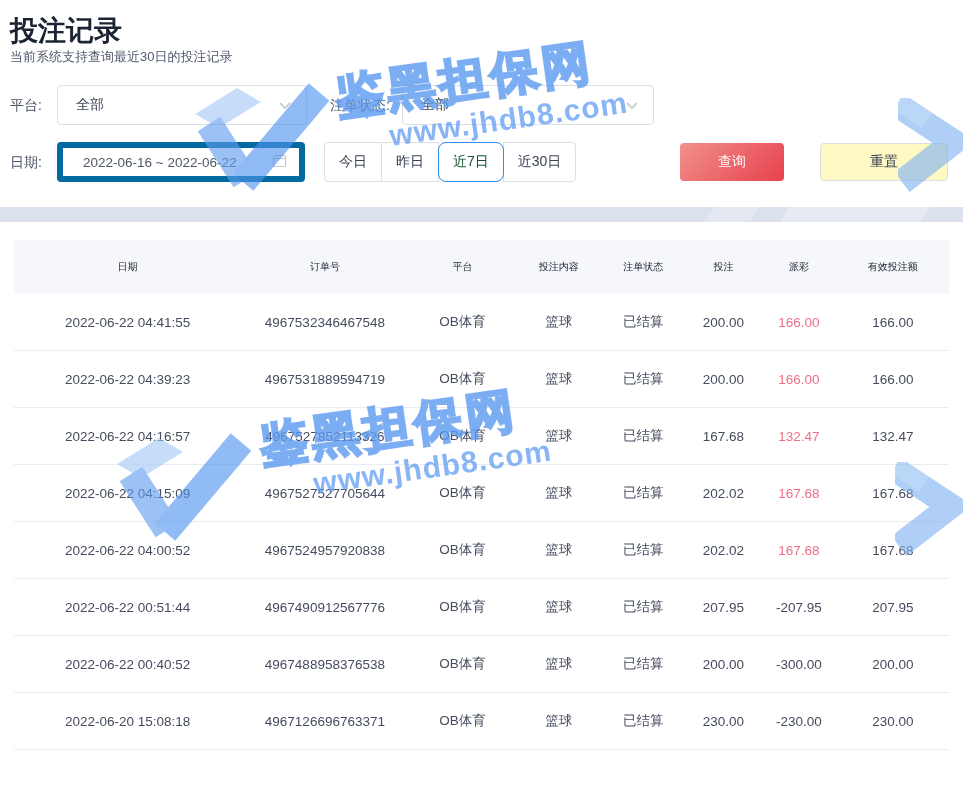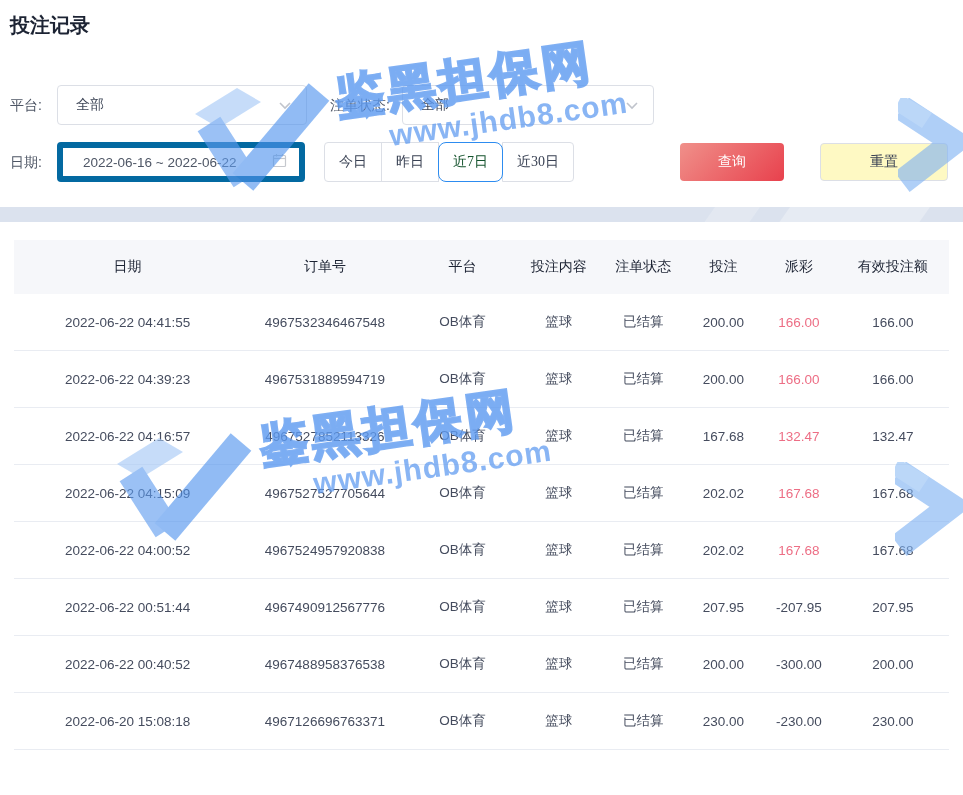--- a/index.html
+++ b/index.html
@@ -1,63 +1,63 @@
 <!DOCTYPE html>
 <html><head>
 <meta charset="utf-8">
 <style>
   html,body{margin:0;padding:0;}
   body{width:963px;height:795px;overflow:hidden;background:#fff;
        font-family:"Liberation Sans","DejaVu Sans",sans-serif;}
   .page{position:relative;width:963px;height:795px;overflow:hidden;background:#fff;}
 
   
-  .page-title{position:absolute;left:10px;top:12px;font-size:20px;font-weight:700;color:#1c2333;margin:0;}
+  .page-title{position:absolute;left:10px;top:12px;font-size:28px;font-weight:700;color:#1c2333;margin:0;}
   .subtitle{position:absolute;left:10px;top:48px;font-size:13px;color:#515a6e;margin:0;}
 
   .flabel{position:absolute;font-size:14px;color:#4e5665;}
   .lbl-platform{left:10px;top:97px;}
   .lbl-status{left:330px;top:97px;}
   .lbl-date{left:10px;top:154px;}
 
   .select{position:absolute;height:40px;box-sizing:border-box;background:#fff;
           border:1px solid #dcdfe6;border-radius:4px;display:flex;align-items:center;
           justify-content:space-between;padding:0 15px 0 18px;font-size:14px;color:#3e4657;cursor:pointer;gap:24px;}
   .sel-platform{left:57px;top:85px;width:250px;}
   .sel-status{left:402px;top:85px;width:252px;}
 
   .date-input{position:absolute;left:57px;top:142px;width:248px;height:40px;box-sizing:border-box;
           background:#fff;border:6px solid #0369a1;border-radius:4px;display:flex;align-items:center;
           justify-content:space-between;padding:0 12px 0 20px;font-size:13.5px;color:#4e5665;cursor:pointer;}
 
   .btn-group{position:absolute;left:324px;top:142px;height:40px;display:flex;}
   .seg{height:40px;box-sizing:border-box;border:1px solid #dcdfe6;background:#fff;display:flex;
        align-items:center;justify-content:center;padding:0 14px;font-size:14px;color:#3a4254;
-       margin-left:-1px;cursor:pointer;white-space:nowrap;font-family:Liberation Serif, serif;}
+       margin-left:-1px;cursor:pointer;white-space:nowrap;}
   .seg:first-child{border-radius:4px 0 0 4px;margin-left:0;}
   .seg:last-child{border-radius:0 4px 4px 0;}
   .seg.active{border-color:#2d8cf0;color:#14532d;z-index:2;border-radius:8px;}
 
   .btn{position:absolute;height:38px;box-sizing:border-box;border-radius:4px;font-size:14px;
        display:flex;align-items:center;justify-content:center;cursor:pointer;border:none;}
   .btn-query{left:680px;top:143px;width:104px;color:#fff;
        background:linear-gradient(135deg,#f0908a 0%,#e8414d 100%);}
   .btn-reset{left:820px;top:143px;width:128px;background:#fef9c3;color:#3a4254;border:1px solid #dcdfe6;}
 
   
   .band{position:absolute;left:0;top:207px;width:963px;height:15px;background:#dbe2ee;overflow:hidden;}
   .band::before{content:"";position:absolute;right:40px;top:-5px;width:140px;height:30px;
        background:rgba(255,255,255,.30);transform:skewX(-35deg);}
   .band::after{content:"";position:absolute;right:210px;top:-5px;width:45px;height:30px;
        background:rgba(255,255,255,.22);transform:skewX(-35deg);}
 
   
   .table-wrap{position:absolute;left:14px;top:240px;width:935px;}
   table{width:100%;border-collapse:collapse;table-layout:fixed;}
-  thead th{background:#f6f7fa;height:52px;font-size:14px;font-weight:500;color:#1c2333;text-align:center;}
+  thead th{background:#f6f7fa;height:52px;font-size:10px;font-weight:500;color:#1c2333;text-align:center;}
   tbody td{height:54px;border-bottom:1px solid #e9ecf2;font-size:13.5px;color:#454c5e;text-align:center;
        white-space:nowrap;overflow:hidden;}
   td.win{color:#ed6e85;}
   .c0{width:24.5%;} .c1{width:18%;} .c2{width:11.5%;} .c3{width:9%;}
   .c4{width:9%;} .c5{width:8%;} .c6{width:8%;} .c7{width:12%;}
 
   
   .wm{position:absolute;z-index:40;pointer-events:none;}
   .wm-text{position:absolute;transform:rotate(-8deg);transform-origin:left center;white-space:nowrap;}
   .wm-cn{font-size:48px;font-weight:700;letter-spacing:4px;
@@ -65,20 +65,21 @@
   .wm-url{font-size:30px;font-weight:700;letter-spacing:1px;color:rgba(91,152,240,0.72);
         margin:-4px 0 0 48px;}
   .wm svg{opacity:.62;}
 </style>
 </head>
 <body>
 
 <div class="page">
 
   <h1 class="page-title">投注记录</h1>
+  <p class="subtitle">当前系统支持查询最近30日的投注记录</p>
 
   <span class="flabel lbl-platform">平台:</span>
   <div class="select sel-platform">
     <span>全部</span>
     <span>
       <svg width="12" height="8" viewBox="0 0 12 8">
           <polyline points="1,1 6,6 11,1" fill="none" stroke="#c0c4cc" stroke-width="1.6"></polyline>
         </svg>
     </span>
   </div>

